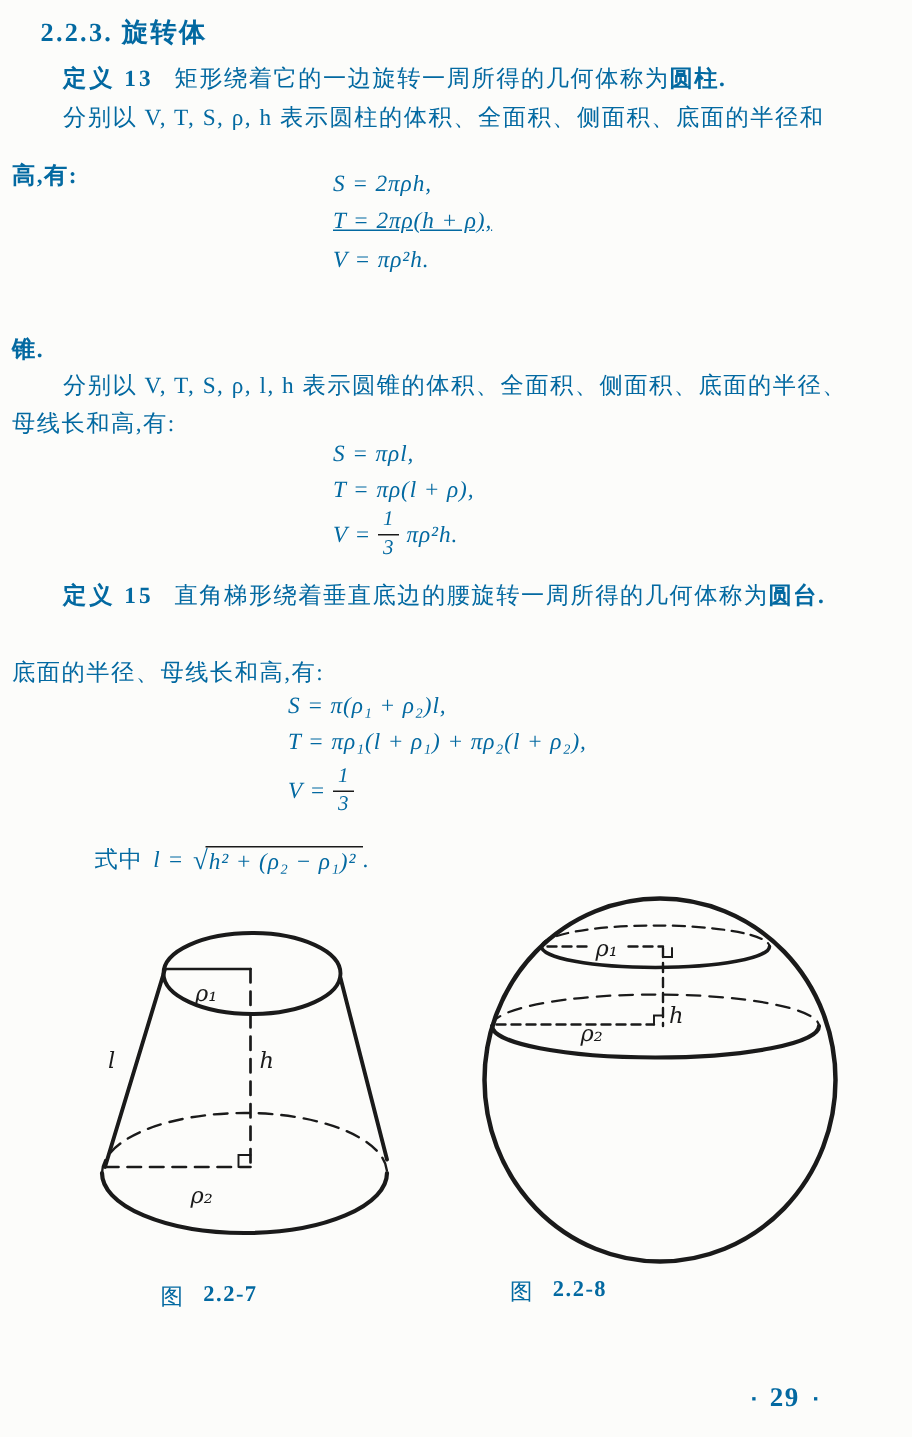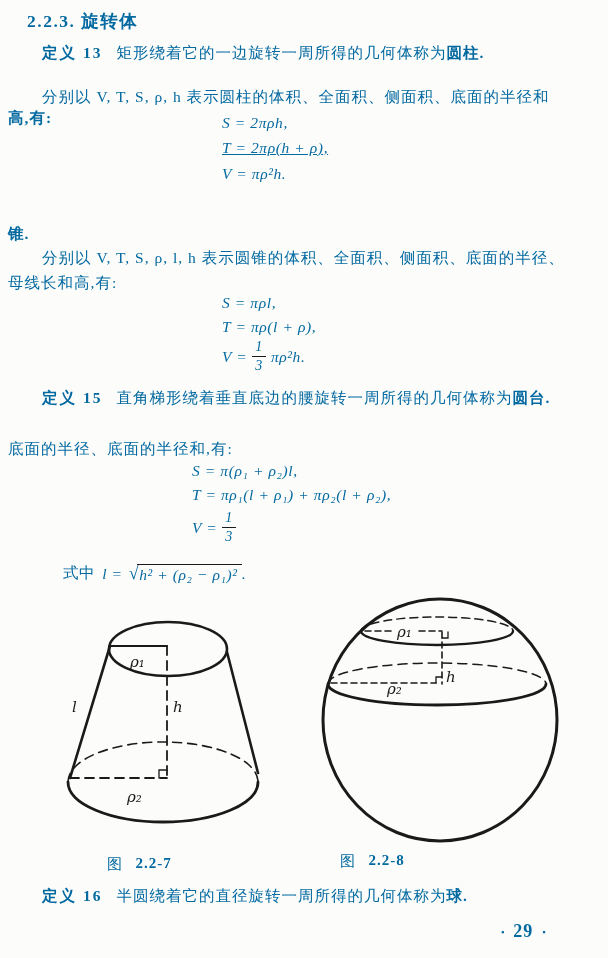--- a/index.html
+++ b/index.html
@@ -33,21 +33,21 @@
 </head>
 <body>
 
 <div class="page">
 
   <div class="line heading" style="left:27px; top:10px;">2.2.3. 旋转体</div>
 
   <div class="line" style="left:42px; top:43px;text-align:center;">
     <span class="deflabel">定义 13</span><span>矩形绕着它的一边旋转一周所得的几何体称为</span><span class="b">圆柱</span><span class="b">.</span>
   </div>
-  <div class="line" style="left:42px; top:87px;">分别以 V, T, S, ρ, h 表示圆柱的体积、全面积、侧面积、底面的半径和</div>
+  <div class="line" style="left:42px; top:69px;">分别以 V, T, S, ρ, h 表示圆柱的体积、全面积、侧面积、底面的半径和</div>
   <div class="line b" style="left:8px; top:108px;">高,有:</div>
 
   <div class="formula" style="left:222px; top:114px;">S = 2πρh,</div>
   <div class="formula" style="left:222px; top:139px;text-decoration:underline;">T = 2πρ(h + ρ),</div>
   <div class="formula" style="left:222px; top:165px;">V = πρ²h.</div>
 
   <div class="line b" style="left:8px; top:224px;">锥.</div>
   <div class="line" style="left:42px; top:248px;">分别以 V, T, S, ρ, l, h 表示圆锥的体积、全面积、侧面积、底面的半径、</div>
   <div class="line" style="left:8px; top:273px;">母线长和高,有:</div>
 
@@ -58,21 +58,21 @@
     <span class="frac">
       <span class="num">1</span>
       <span class="den">3</span>
     </span>
     <span>πρ²h.</span>
   </div>
 
   <div class="line" style="left:42px; top:388px;">
     <span class="deflabel">定义 15</span><span>直角梯形绕着垂直底边的腰旋转一周所得的几何体称为</span><span class="b">圆台</span><span class="b">.</span>
   </div>
-  <div class="line" style="left:8px; top:439px;">底面的半径、底面的半径和,有:</div>
+  <div class="line" style="left:8px; top:439px;">底面的半径、母线长和高,有:</div>
 
   <div class="formula" style="left:192px; top:462px;">S = π(ρ₁ + ρ₂)l,</div>
   <div class="formula" style="left:192px; top:486px;">T = πρ₁(l + ρ₁) + πρ₂(l + ρ₂),</div>
   <div class="formula" style="left:192px; top:511px;">
     <span>V =</span>
     <span class="frac">
       <span class="num">1</span>
       <span class="den">3</span>
     </span>
   </div>
@@ -142,23 +142,20 @@
 
   <div class="caption" style="left:107px; top:855px;">
     <span>图</span>
     <span class="num">2.2-7</span>
   </div>
   <div class="caption" style="left:340px; top:852px;">
     <span>图</span>
     <span class="num">2.2-8</span>
   </div>
 
-  <div class="line" style="left:42px; top:886px;">
-    <span class="deflabel">定义 16</span><span>半圆绕着它的直径旋转一周所得的几何体称为</span><span class="b">球</span><span class="b">.</span>
-  </div>
 
   <div class="footer" style="left:501px; top:921px;">
     <span class="sq">▪</span>
     <span class="num">29</span>
     <span class="sq">▪</span>
   </div>
 
 </div>
 
 </body></html>

